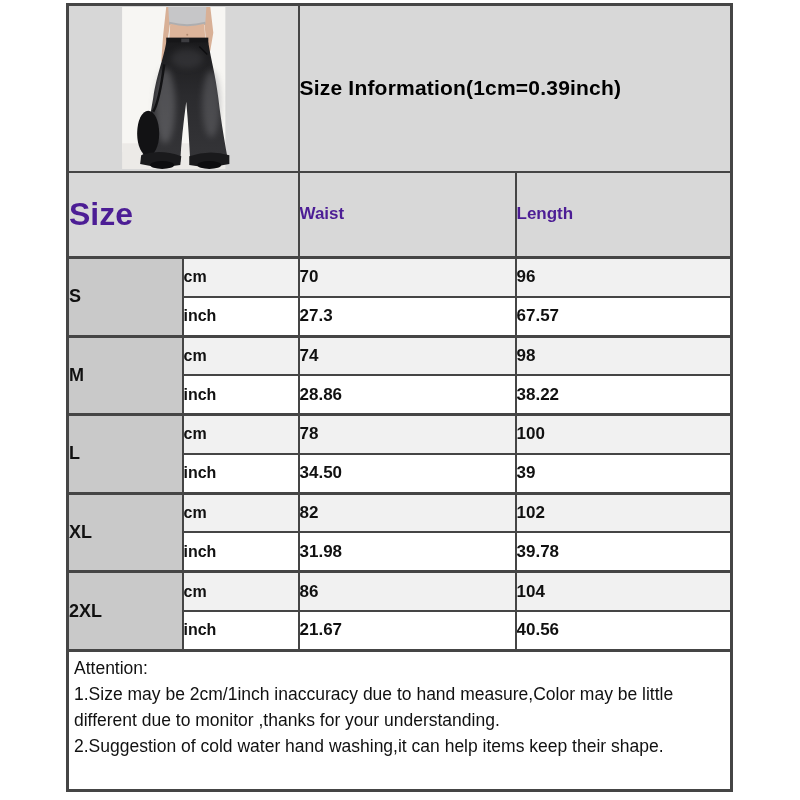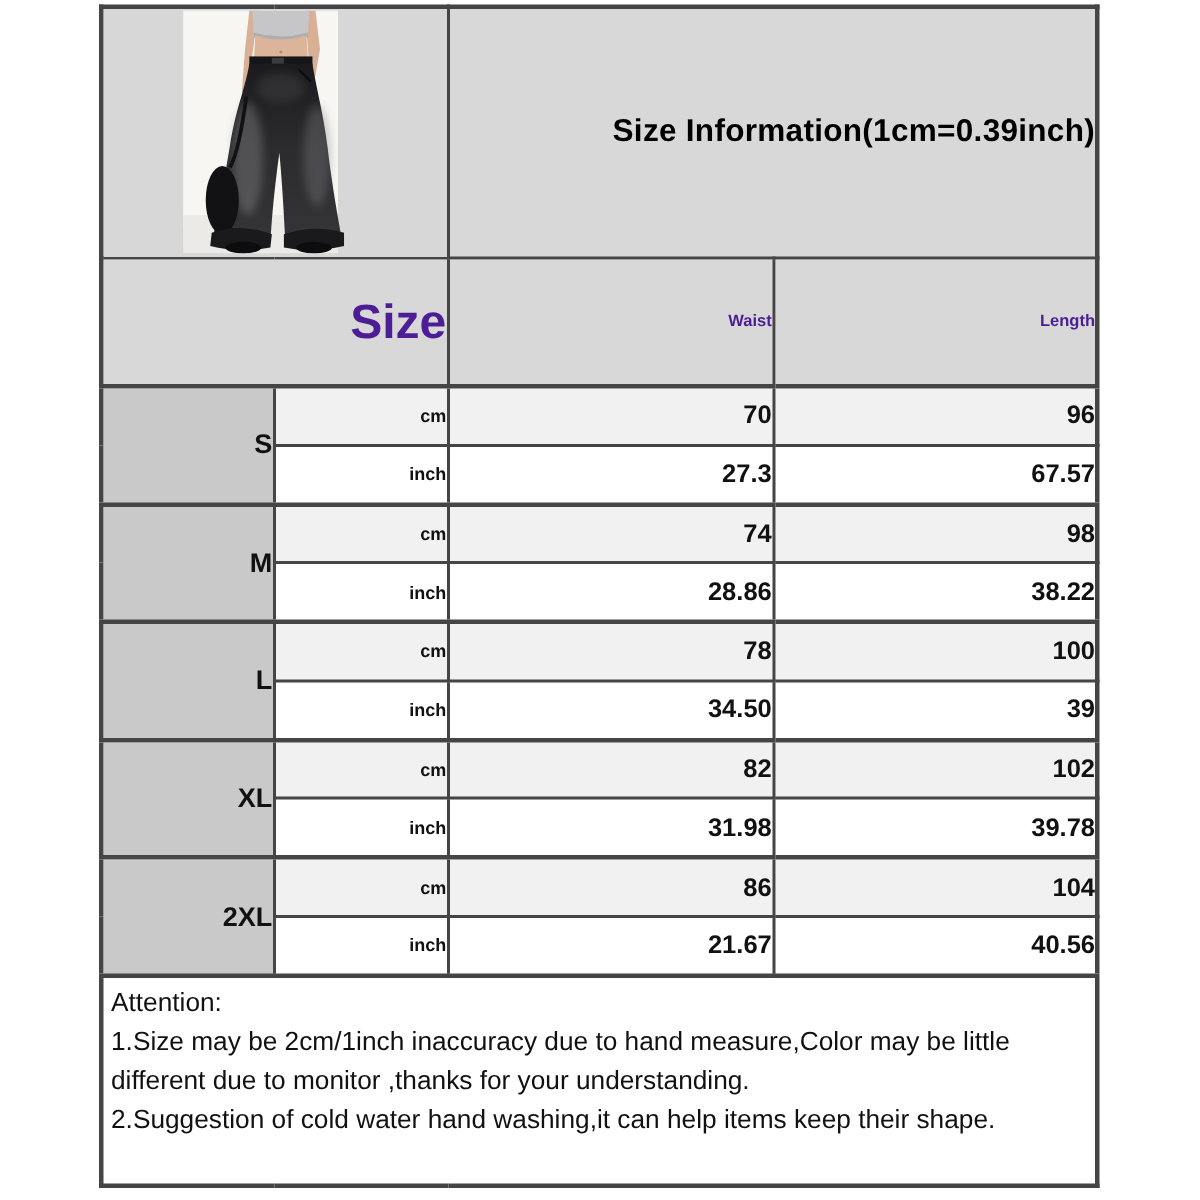--- a/index.html
+++ b/index.html
@@ -9,44 +9,44 @@
     color:#0a0a0a;
     -webkit-font-smoothing:antialiased;
   }
   .size-chart{
     position:absolute;left:66px;top:3px;width:665px;height:789px;
     border-collapse:collapse;table-layout:fixed;
     border:3px solid #454545;
   }
   .size-chart td{
     border:2px solid #454545;
-    text-align:right;vertical-align:middle;
+    text-align:left;vertical-align:middle;
     padding:0;overflow:hidden;
   }
   
   col.c-size{width:115px;}
   col.c-unit{width:116px;}
   col.c-waist{width:217px;}
   col.c-length{width:216px;}
   
   tr.r-top{height:166px;}
   td.photo-cell{background:#d7d7d7;position:relative;padding:0;}
   td.banner-cell{background:#d8d8d8;}
   .banner-text{font-weight:bold;font-size:21px;letter-spacing:0.2px;color:#000;}
   .photo-wrap{position:relative;width:100%;height:162px;}
   .photo-wrap svg{position:absolute;left:0;top:0;width:100%;height:100%;}
   
   tr.r-head{height:85px;}
   td.head-cell{background:#d8d8d8;font-weight:bold;color:#4c1d95;}
   td.head-size{font-size:32px;}
-  td.head-col{font-size:11px;}
+  td.head-col{font-size:17px;}
   
   tr.r-data{height:39px;}
   td.size-cell{background:#c9c9c9;font-weight:bold;font-size:18px;color:#111;}
-  td.unit-cell{font-weight:bold;font-size:12px;color:#111;}
+  td.unit-cell{font-weight:bold;font-size:16px;color:#111;}
   td.val-cell{font-size:17px;font-weight:bold;color:#111;}
   tr.row-cm td{background:#f1f1f1;}
   tr.row-inch td{background:#ffffff;}
   tr.row-cm td.size-cell{background:#c9c9c9;}
   tr.group-start td{border-top-width:3px;}
   
   tr.r-note{height:139px;margin-top:40px;}
   td.note-cell{
     background:#ffffff;text-align:left;vertical-align:top;
     padding:3px 6px 0 5px;

